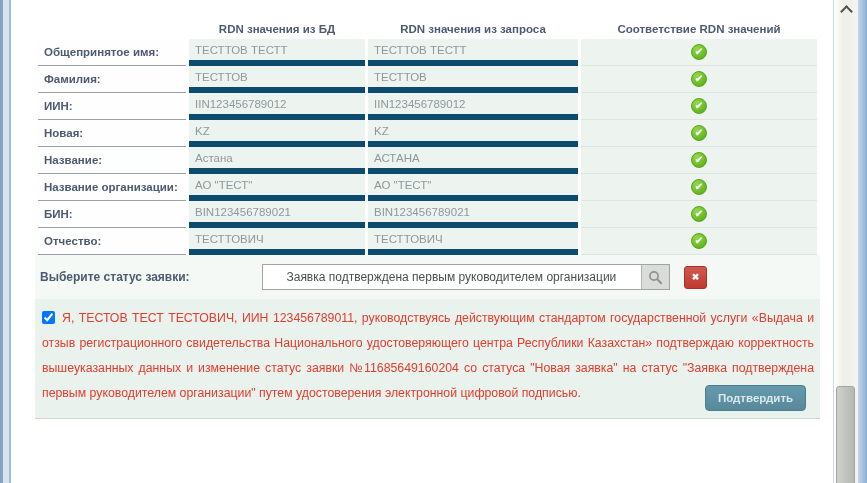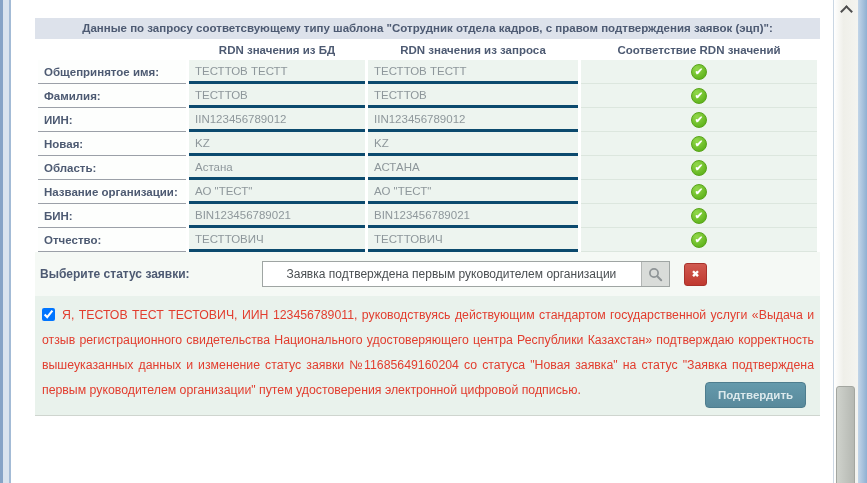--- a/index.html
+++ b/index.html
@@ -51,21 +51,21 @@
     height:21px; font-size:11.5px; font-weight:bold; color:#4d5a72;
     text-align:center; background:#ffffff; padding:0;
   }
   table.rdn td { height:21px; font-size:11.5px; padding:0 6px;margin-left:40px; }
   td.cell-label {
     background:#fdfefd; color:#4d5a72; font-weight:bold;
     border-bottom:1px solid #9ba0a8;
   }
   td.cell-val {
     background:#edf4ef; color:#8e979b;
-    border-bottom:3px solid #0c4a6e;
+    border-bottom:6px solid #0c4a6e;
   }
   td.cell-match {
     background:#edf4ef; text-align:center;
     border-bottom:1px solid #dce6de;
   }
   .check {
     display:inline-block; width:16px; height:16px; border-radius:50%;
     background:radial-gradient(circle at 35% 28%, #93d94c, #62b51e 75%);
     border:1px solid #58a31a; box-sizing:border-box;
     color:#ffffff; font-size:10px; font-weight:bold; line-height:14px; text-align:center;
@@ -117,21 +117,20 @@
     cursor:pointer;
   }
 </style>
 </head>
 <body>
 
 <div class="frame-left"></div>
 
 <div class="content">
 
-  <div class="section-title">Данные по запросу соответсвующему типу шаблона "Сотрудник отдела кадров, с правом подтверждения заявок (эцп)":</div>
 
   <table class="rdn">
     <colgroup>
         <col class="c-label">
         <col class="c-db">
         <col class="c-req">
         <col>
       </colgroup>
     <thead>
       <tr>
@@ -160,21 +159,21 @@
       <td class="cell-val">IIN123456789012</td>
       <td class="cell-match"><span class="check">✔</span></td>
     </tr>
         <tr>
       <td class="cell-label">Новая:</td>
       <td class="cell-val">KZ</td>
       <td class="cell-val">KZ</td>
       <td class="cell-match"><span class="check">✔</span></td>
     </tr>
         <tr>
-      <td class="cell-label">Область:</td>
+      <td class="cell-label">Название:</td>
       <td class="cell-val">Астана</td>
       <td class="cell-val">АСТАНА</td>
       <td class="cell-match"><span class="check">✔</span></td>
     </tr>
         <tr>
       <td class="cell-label">Название организации:</td>
       <td class="cell-val">АО "ТЕСТ"</td>
       <td class="cell-val">АО "ТЕСТ"</td>
       <td class="cell-match"><span class="check">✔</span></td>
     </tr>

